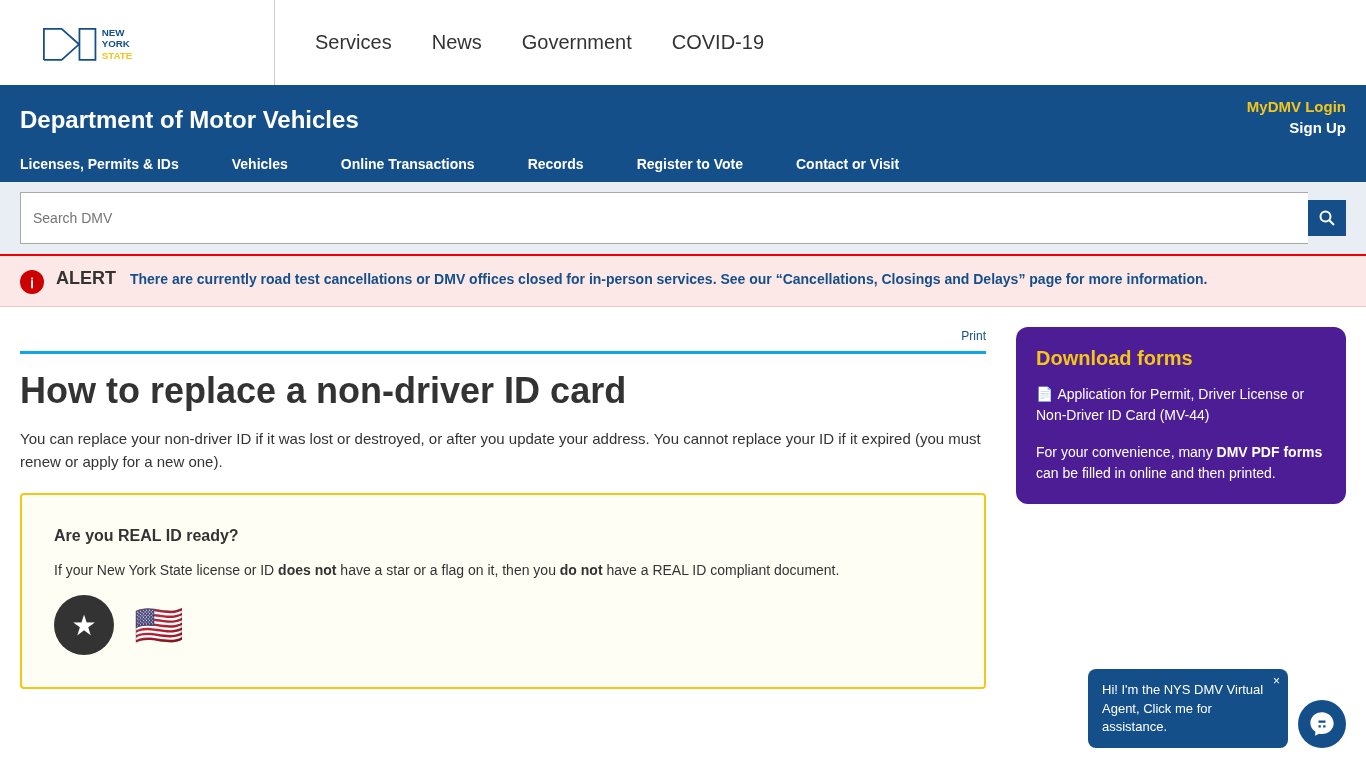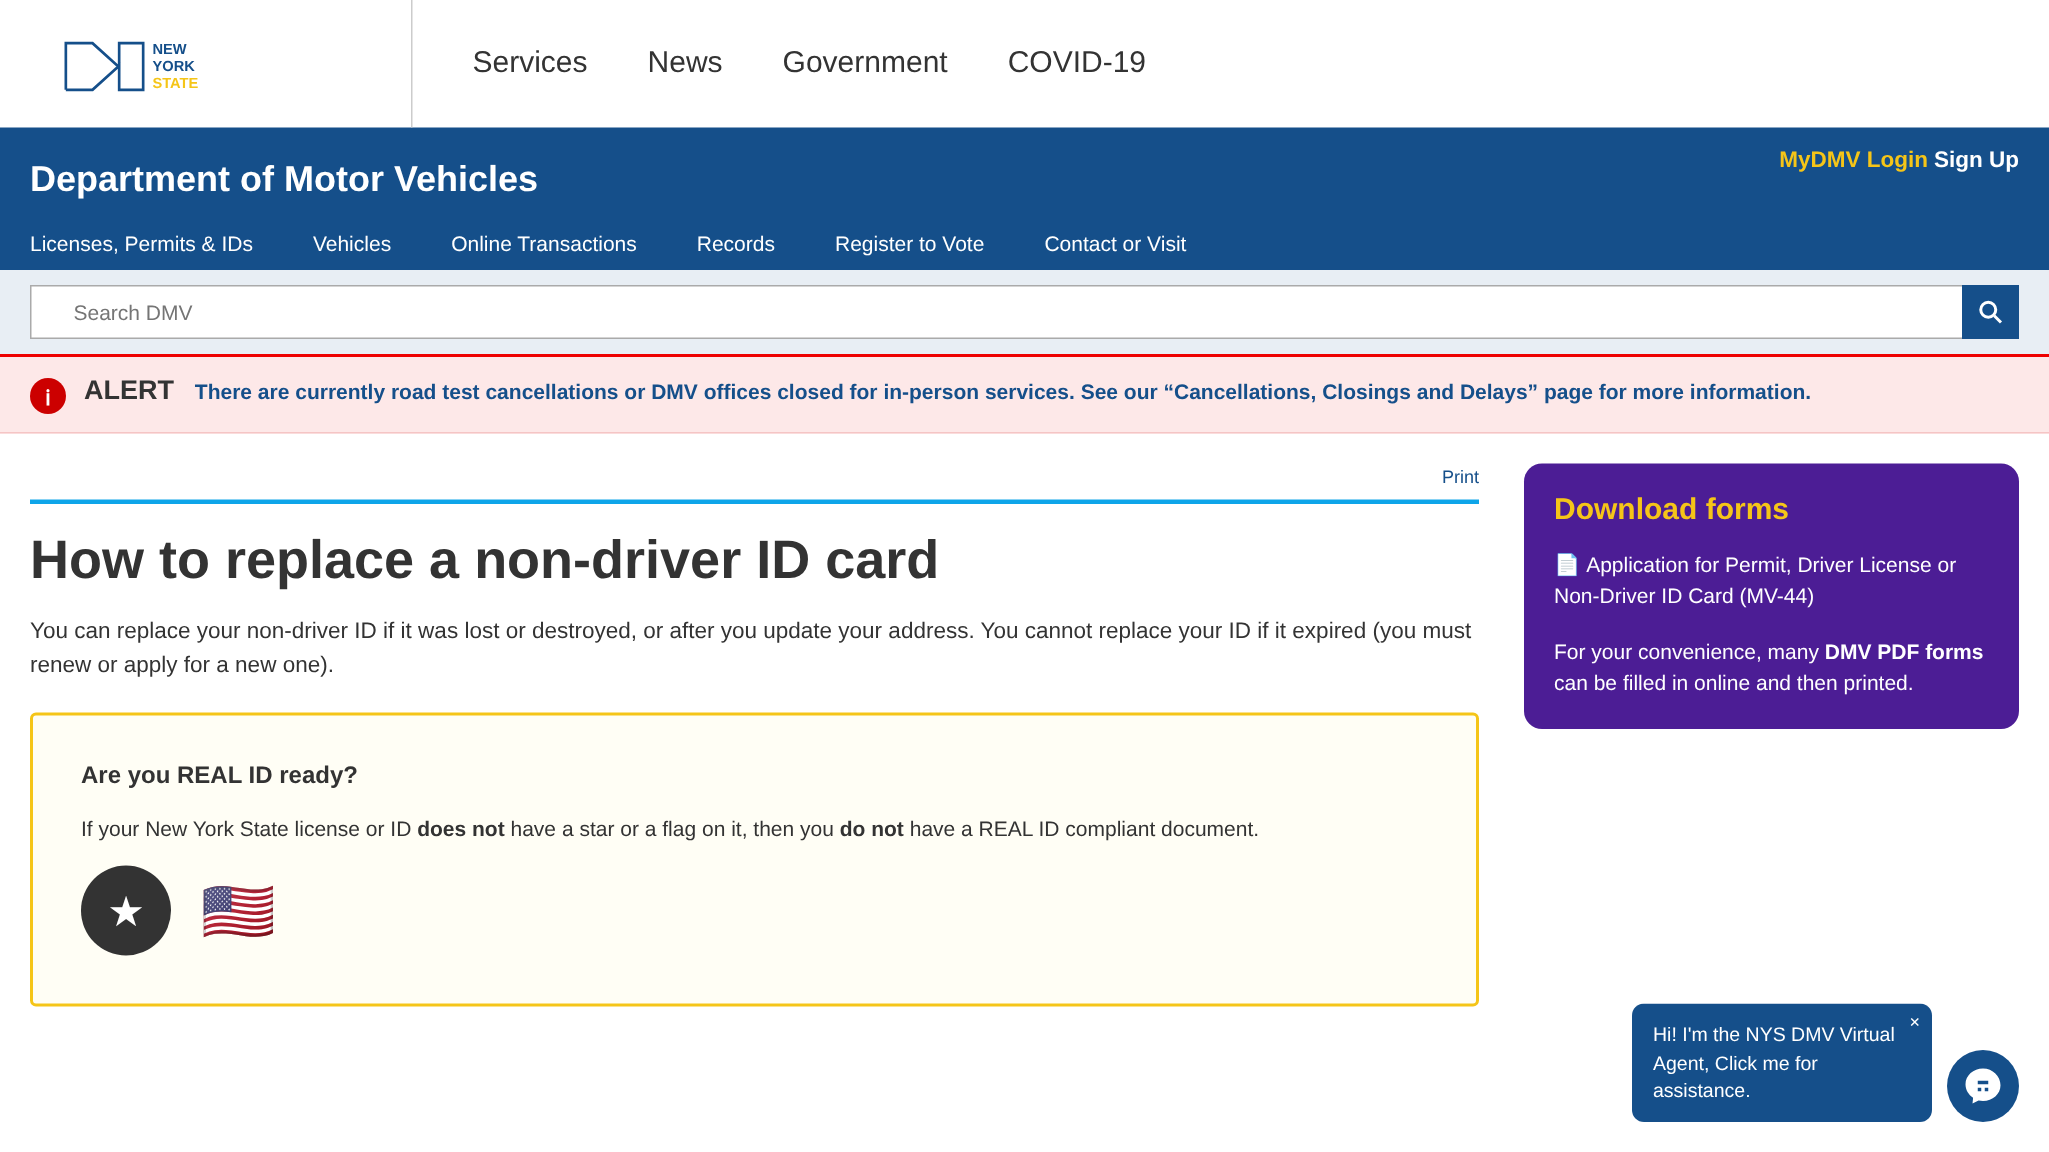--- a/index.html
+++ b/index.html
@@ -53,42 +53,43 @@
       padding-bottom: 8px;
     }
     #dmv-title {
       font-size: 24px;
       font-weight: bold;
       color: #fff;
       padding-top: 8px;
     }
     #dmv-auth-links {
       display: flex;
-      flex-direction: row;
+      flex-direction: column;
       align-items: flex-end;
       gap: 4px;
     }
     #mydmv-login-link {
       color: #f5c518;
       font-weight: bold;
       font-size: 15px;
       cursor: pointer;
       text-decoration: none;
     }
     #signup-link {
       color: #fff;
       font-weight: bold;
       font-size: 15px;
       cursor: pointer;
       text-decoration: none;
     }
     #dmv-nav {
       display: flex;
-      gap: 4px;
+      gap: 17px;
       padding-top: 4px;
+      font-weight: bold;
     }
     .dmv-nav-item {
       color: #fff;
       font-size: 14px;
       padding: 8px 16px 10px 0;
       cursor: pointer;
       white-space: nowrap;
       margin-right: 20px;
     }
 
@@ -96,25 +97,25 @@
     #search-bar {
       background: #e8eef4;
       padding: 10px 20px;
       display: flex;
       align-items: center;
     }
     #search-input {
       flex: 1;
       border: 1px solid #aaa;
       border-right: none;
-      padding: 7px 28px;
+      padding: 7px 12px;
       font-size: 14px;
       outline: none;
       background: #fff;
-      height: 36px;
+      height: 52px;
     }
     #search-button {
       background: #154f8a;
       border: none;
       color: #fff;
       width: 38px;
       height: 36px;
       cursor: pointer;
       display: flex;
       align-items: center;

